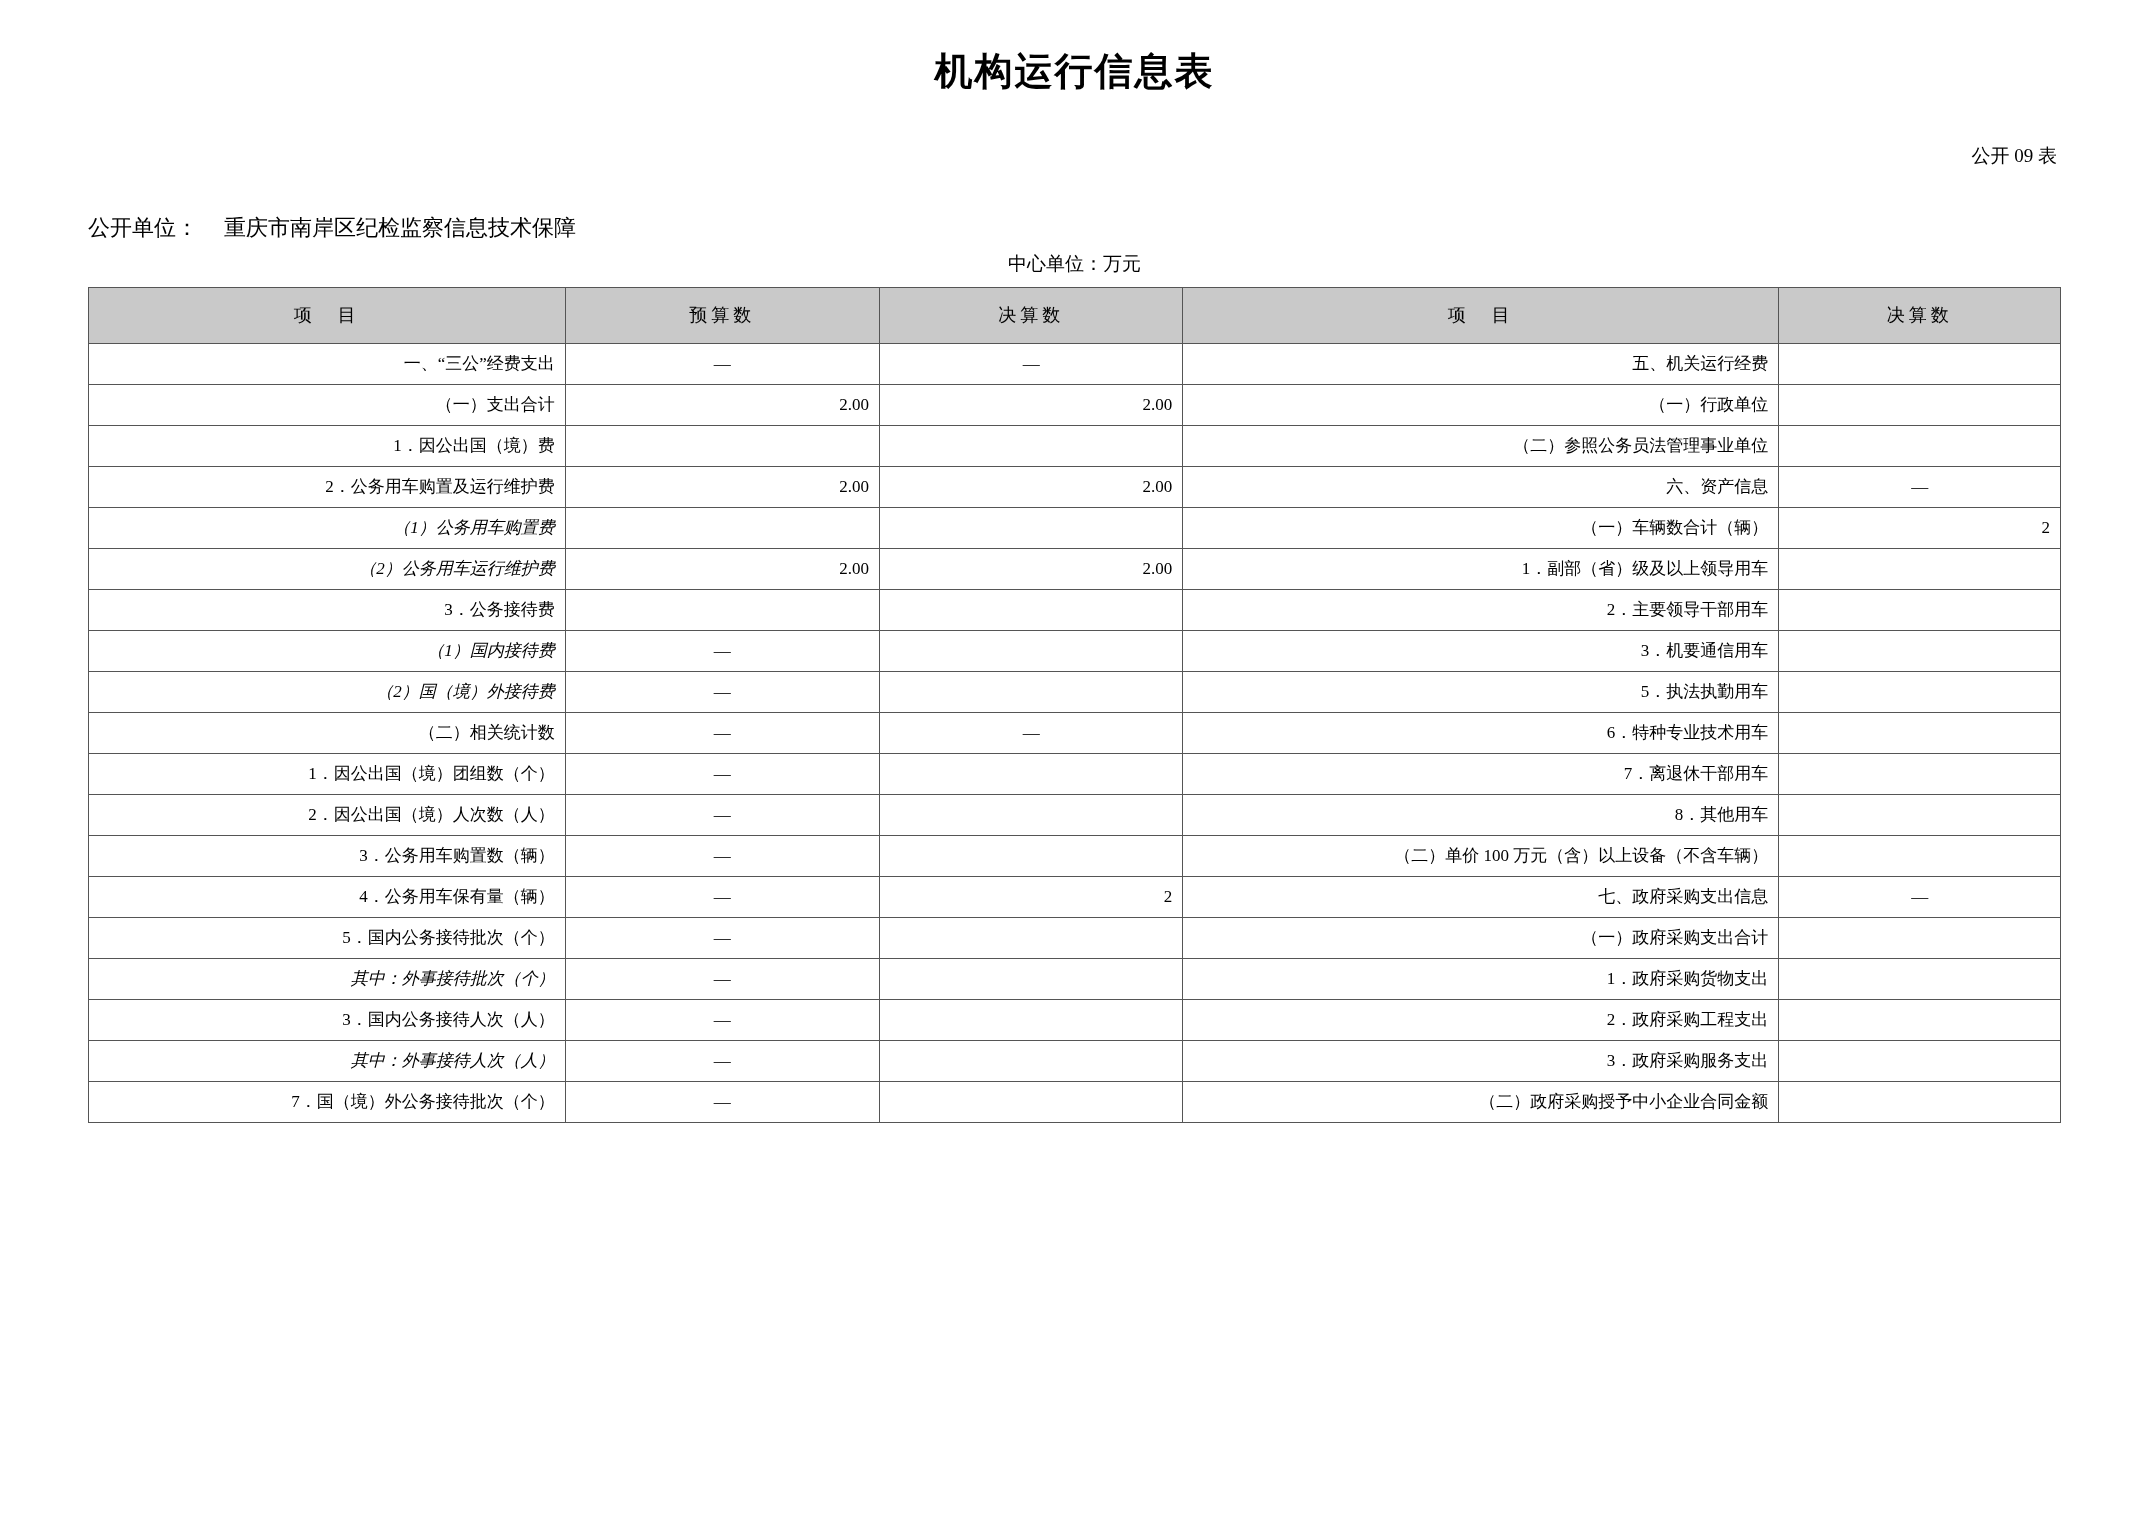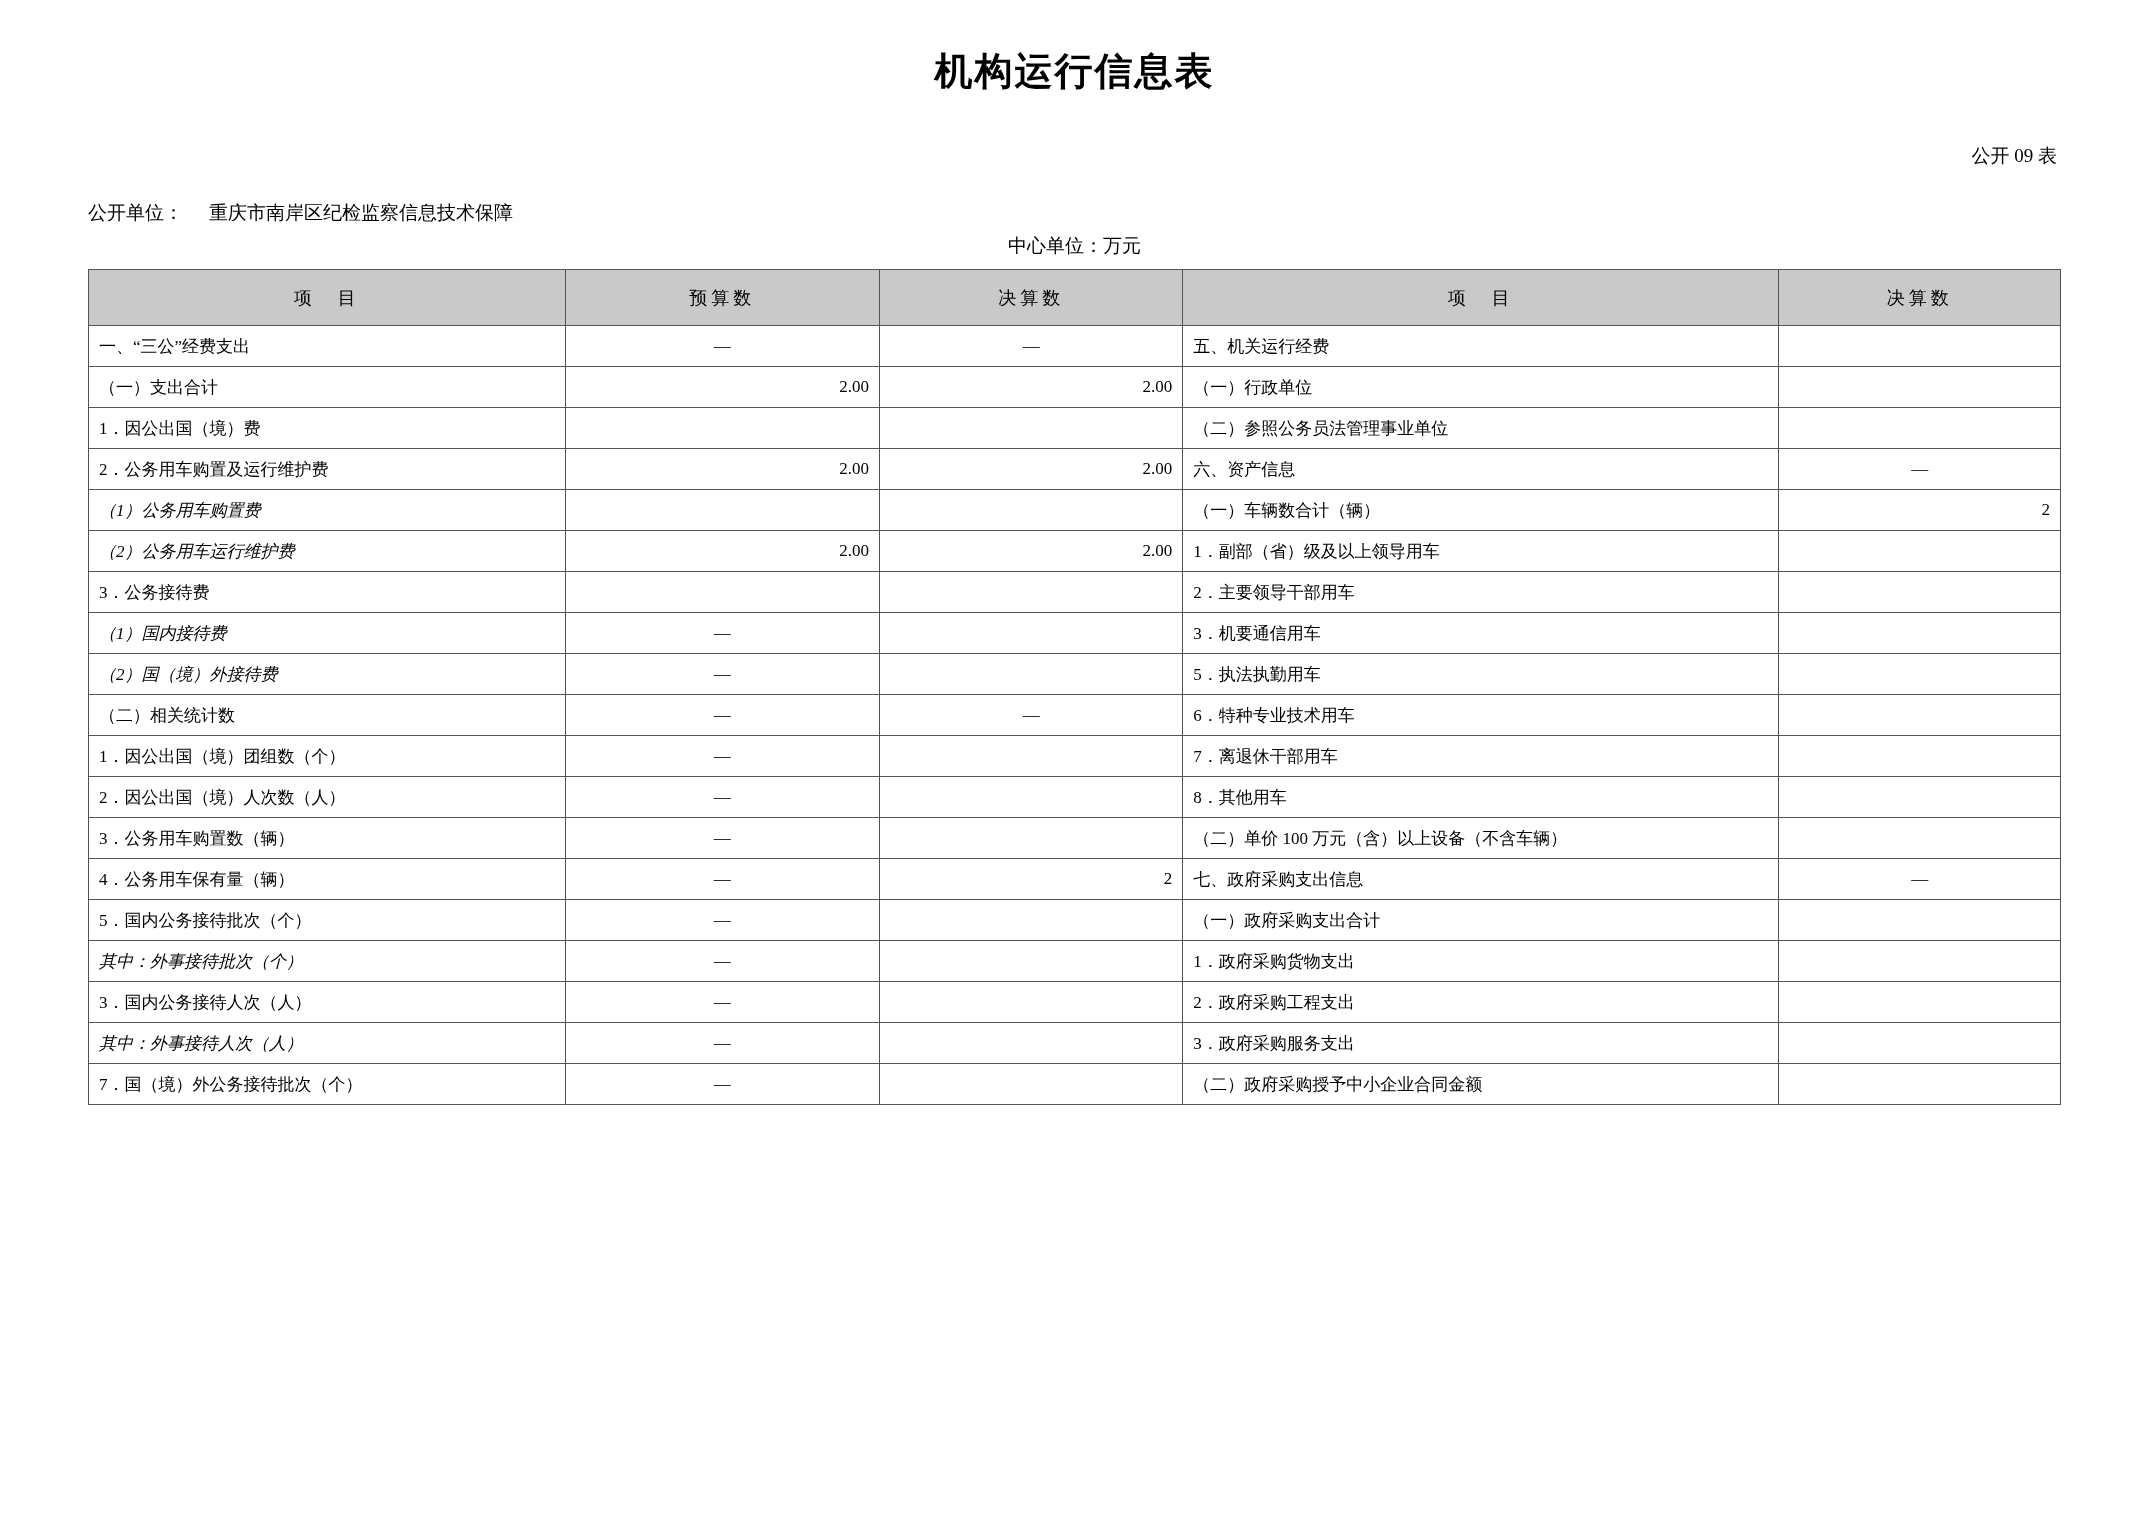--- a/index.html
+++ b/index.html
@@ -30,22 +30,22 @@
     margin-top: 46px;
     font-family: "DejaVu Serif", "Liberation Serif", serif;
   }
   .form-no {
     text-align: right;
     font-size: 19px;
     margin-top: 46px;
     padding-right: 4px;
   }
   .unit-line {
-    font-size: 19px;
-    margin-top: 26px;
+    font-size: 22px;
+    margin-top: 38px;
     line-height: 1.9;
   }
   .unit-label {
     display: inline-block;
   }
   .unit-value {
     display: inline-block;
     margin-left: 26px;
   }
   .unit-row2 {
@@ -71,21 +71,21 @@
   }
   table.main thead th {
     background: #c9c9c9;
     text-align: center;
     font-weight: normal;
     font-size: 18px;
     letter-spacing: 4px;
     height: 56px;
   }
   td.label {
-    text-align: left;
+    text-align: right;
     white-space: nowrap;
     font-size: 17px;
   }
   td.num {
     text-align: right;
     font-size: 17px;
     padding-right: 14px;
   }
   td.dash {
     text-align: center;

